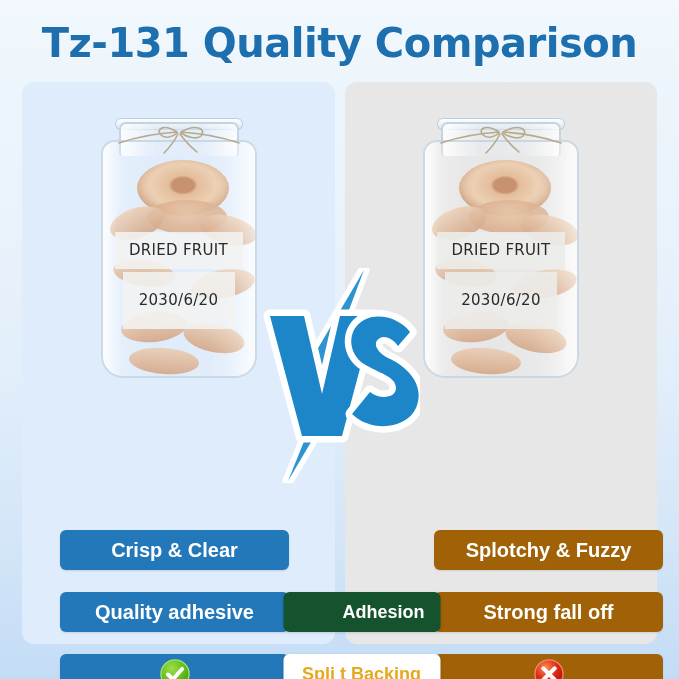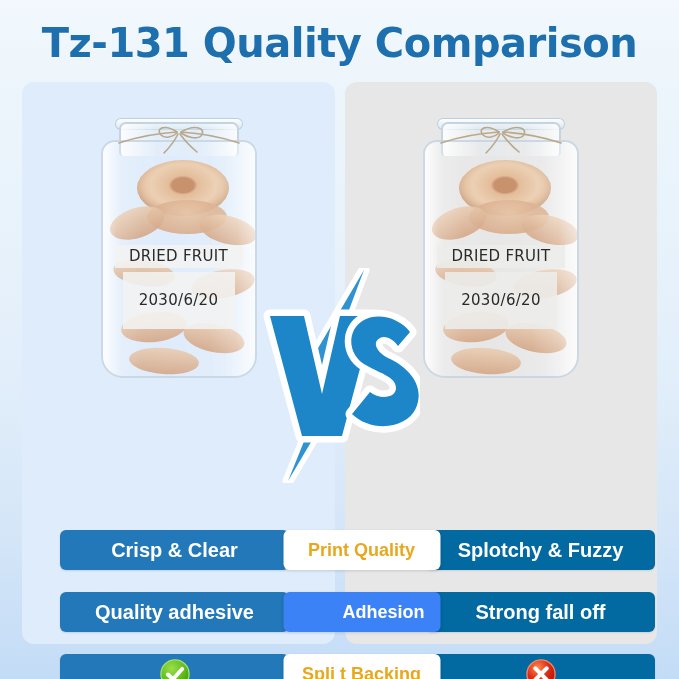--- a/index.html
+++ b/index.html
@@ -167,22 +167,22 @@
     position:absolute;
     left:50%; transform:translateX(-50%);
     background:rgba(243,243,241,.88);
     color:#2a2a2a;
     font-family:"DejaVu Sans", sans-serif;
     text-align:center;
     white-space:nowrap;
     line-height:1;
   }
   .label-name {
-    top:145px;
-    width:128px; padding:4px 0;
+    top:132px;
+    width:128px; padding:11px 0;
     font-size:15px; letter-spacing:.3px;
   }
   .label-date {
     top:172px;
     width:112px; padding:21px 0;
     font-size:15px; letter-spacing:.3px;
   }
   .panel-right .jar-label { background:rgba(236,236,234,.9); }
 
   
@@ -218,35 +218,35 @@
     font-family:"Liberation Sans", sans-serif;
   }
   .cell-left {
     left:0; width:229px;
     background:#2278b8;
     color:#ffffff;
     font-size:20px;
     box-shadow:0 1px 2px rgba(0,0,0,.12);
   }
   .cell-right {
-    right:8px; width:229px;
-    background:#0369a1;
+    right:0; width:229px;
+    background:#a16207;
     color:#ffffff;
     font-size:20px;
     box-shadow:0 1px 2px rgba(0,0,0,.10);
   }
   .cell-mid {
     left:50%; transform:translateX(-50%);
     width:157px;
     font-size:18px;
     z-index:3;
     box-shadow:0 1px 3px rgba(0,0,0,.14);
   }
   .mid-white { background:#ffffff; color:#e8a81e; }
-  .mid-gold  { background:#3b82f6; color:#ffffff;padding-left:44px; }
+  .mid-gold  { background:#14532d; color:#ffffff;padding-left:44px; }
 
   
   .icon-badge { width:30px; height:30px; display:block; }
 </style>
 </head>
 <body>
 
 <div class="title">Tz-131 Quality Comparison</div>
 
 <div class="panels">
@@ -342,21 +342,20 @@
              L 92 146 C 110 164, 146 162, 156 140 C 166 116, 146 98, 128 90
              C 116 84, 112 74, 120 70 C 126 67, 134 72, 138 78 Z" fill="#1c86c8"></path>
 
     <path d="M104 2 L80 44 L92 44 L62 130 L82 96 L70 96 Z" fill="#ffffff" opacity=".0"></path>
   </svg>
 
   <div class="rows">
 
     <div class="row">
       <div class="cell cell-left">Crisp &amp; Clear</div>
-      <div class="cell cell-mid mid-white">Print Quality</div>
       <div class="cell cell-right">Splotchy &amp; Fuzzy</div>
     </div>
 
     <div class="row">
       <div class="cell cell-left">Quality adhesive</div>
       <div class="cell cell-mid mid-gold">Adhesion</div>
       <div class="cell cell-right">Strong fall off</div>
     </div>
 
     <div class="row">

